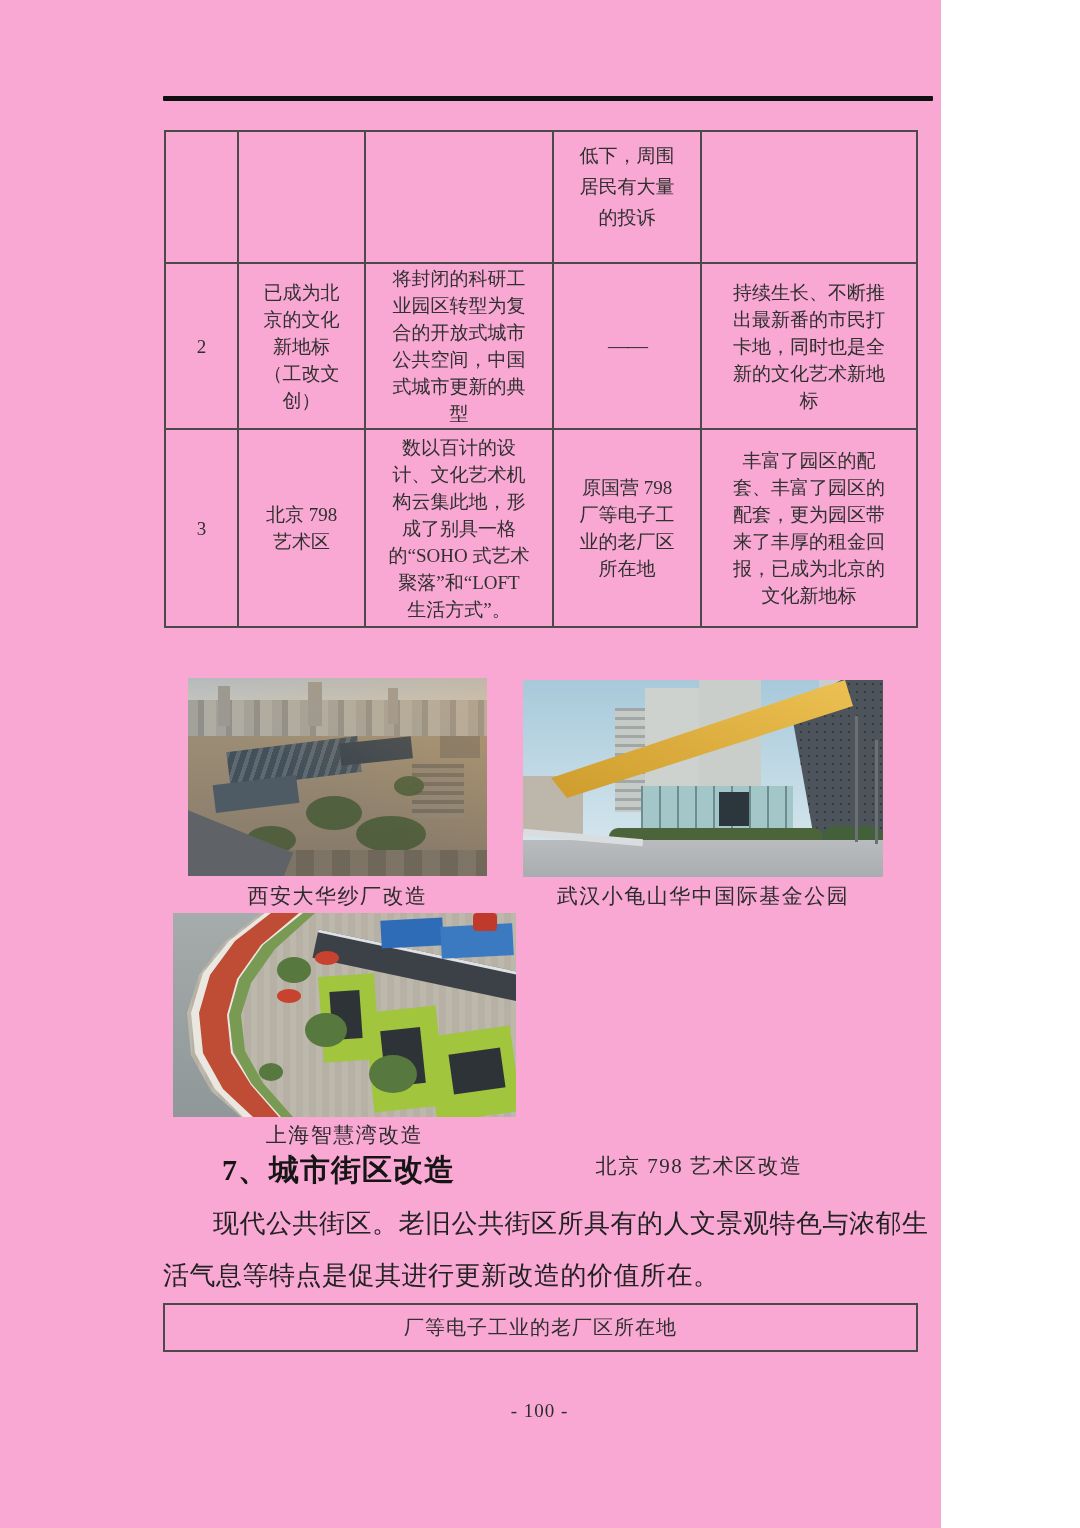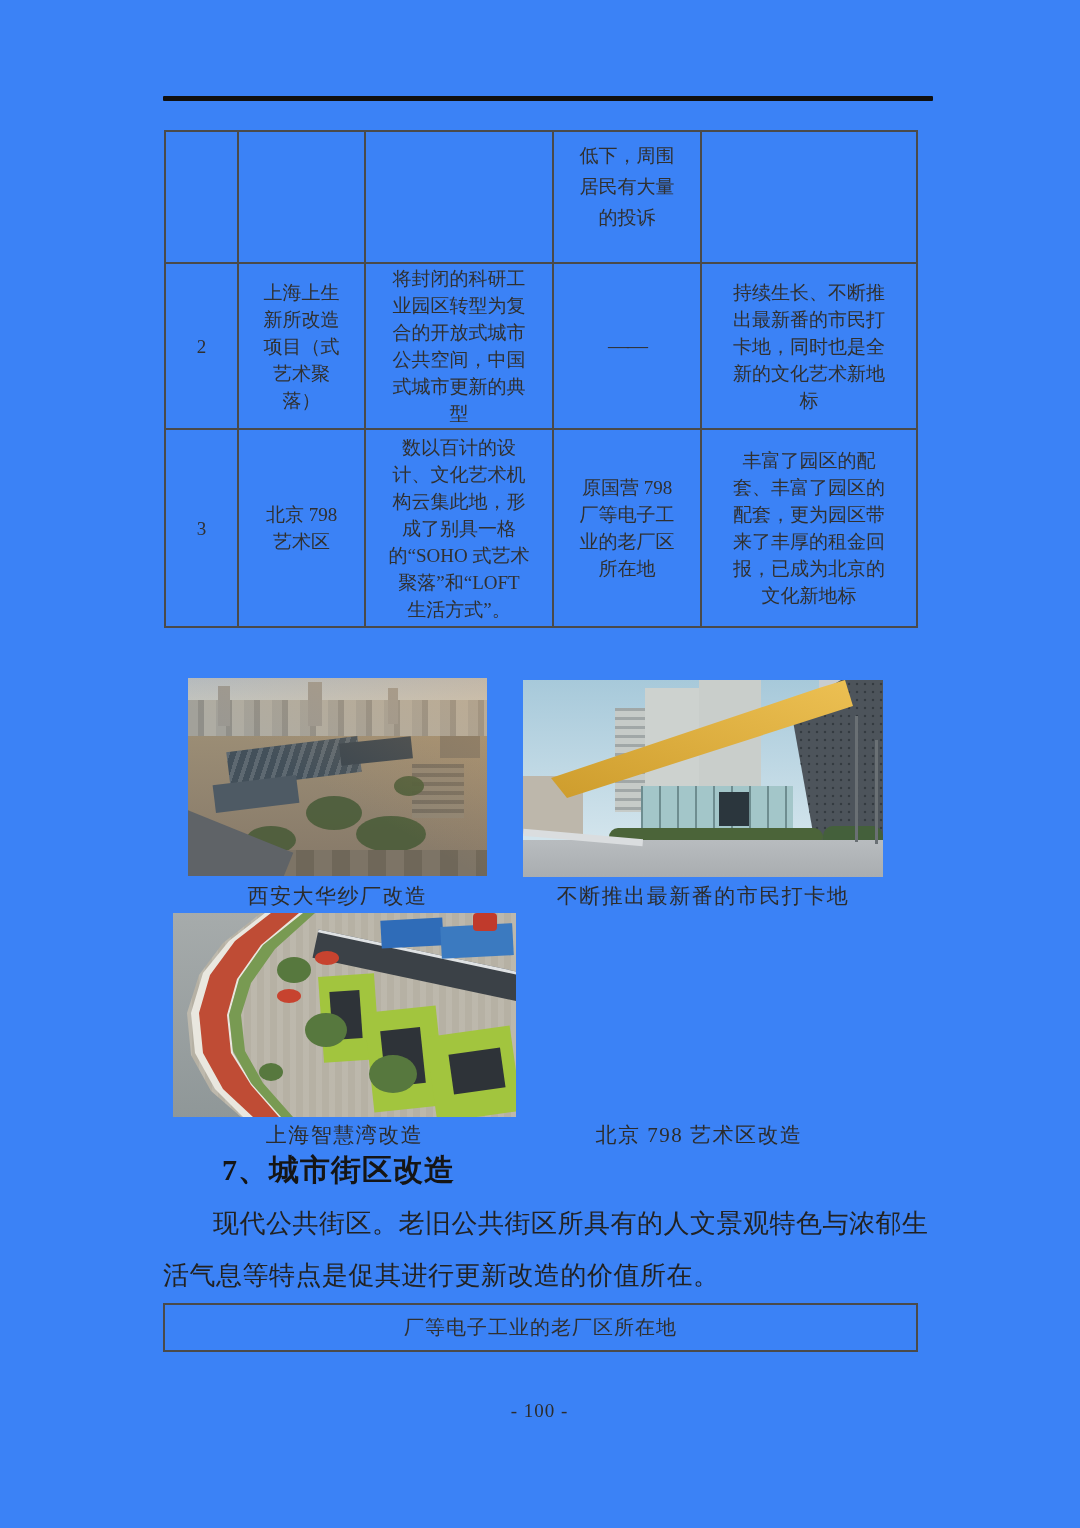--- a/index.html
+++ b/index.html
@@ -1,17 +1,17 @@
 <!DOCTYPE html>
 <html><head>
 <meta charset="utf-8">
 <style>
   html,body{margin:0;padding:0;background:#ffffff;}
   .page{
-    position:relative;width:1080px;height:1528px;background:#3b82f6;
+    position:relative;width:941px;height:1528px;background:#f9a8d4;
     font-family:"Liberation Serif","DejaVu Serif",serif;color:#2e2e2e;overflow:hidden;
   }
   .abs{position:absolute;}
 
   
   .top-rule{left:163px;top:96px;width:770px;height:5px;background:#101010;border-radius:1px;}
 
   
   table.doc{border-collapse:collapse;table-layout:fixed;font-size:19px;line-height:27px;color:#303030;}
   table.doc td{border:2px solid #4a4a4a;text-align:center;vertical-align:middle;padding:0;overflow:hidden;}
@@ -109,21 +109,21 @@
     <tbody>
         <tr style="height:132px">
       <td class="c-no"></td>
       <td class="c-name"></td>
       <td class="c-feat"></td>
       <td class="c-before cont-cell">低下，周围居民有大量的投诉</td>
       <td class="c-after"></td>
     </tr>
     <tr style="height:166px">
       <td class="c-no">2</td>
-      <td class="c-name">上海上生新所改造项目（式艺术聚落）</td>
+      <td class="c-name">已成为北京的文化新地标（工改文创）</td>
       <td class="c-feat">将封闭的科研工业园区转型为复合的开放式城市公共空间，中国式城市更新的典型</td>
       <td class="c-before dash-cell">——</td>
       <td class="c-after">持续生长、不断推出最新番的市民打卡地，同时也是全新的文化艺术新地标</td>
     </tr>
     <tr style="height:198px">
       <td class="c-no">3</td>
       <td class="c-name">北京 798 艺术区</td>
       <td class="c-feat">数以百计的设计、文化艺术机构云集此地，形成了别具一格的“SOHO 式艺术聚落”和“LOFT 生活方式”。</td>
       <td class="c-before">原国营 798 厂等电子工业的老厂区所在地</td>
       <td class="c-after">丰富了园区的配套、丰富了园区的配套，更为园区带来了丰厚的租金回报，已成为北京的文化新地标</td>
@@ -165,21 +165,21 @@
     <div class="p2-canopy"></div>
     <div class="p2-bush" style="left:86px;top:148px;width:214px;height:18px"></div>
     <div class="p2-bush" style="left:300px;top:146px;width:60px;height:24px;background:#44603b"></div>
     <div class="p2-road"></div>
     <div class="p2-curb"></div>
     <div class="p2-pole" style="left:332px;top:36px;width:3px;height:126px"></div>
     <div class="p2-pole" style="left:352px;top:60px;width:3px;height:104px"></div>
   </div>
 
   <div class="abs caption" style="left:188px;top:882px;width:299px">西安大华纱厂改造</div>
-  <div class="abs caption" style="left:523px;top:882px;width:360px">不断推出最新番的市民打卡地</div>
+  <div class="abs caption" style="left:523px;top:882px;width:360px">武汉小龟山华中国际基金公园</div>
 
   <div class="abs photo" style="left:173px;top:913px;width:343px;height:204px">
     <div class="p3-base"></div>
     <div class="p3-walk"></div>
     <div class="p3-blue" style="left:208px;top:6px;width:62px;height:28px;transform:rotate(-3deg)"></div>
     <div class="p3-blue" style="left:268px;top:12px;width:72px;height:32px;transform:rotate(-3deg);background:#3b7ac0"></div>
     <div class="p3-umb" style="left:300px;top:0;width:24px;height:18px;border-radius:4px;background:#c03a2c"></div>
     <div class="p3-cont" style="left:148px;top:62px;width:56px;height:86px;transform:rotate(-4deg)"></div>
     <div class="p3-win" style="left:158px;top:78px;width:30px;height:48px;transform:rotate(-4deg)"></div>
     <div class="p3-cont" style="left:196px;top:96px;width:72px;height:100px;transform:rotate(-6deg)"></div>
@@ -193,21 +193,21 @@
     <div class="p3-tree" style="left:104px;top:44px;width:34px;height:26px"></div>
     <div class="p3-tree" style="left:132px;top:100px;width:42px;height:34px"></div>
     <div class="p3-tree" style="left:196px;top:142px;width:48px;height:38px"></div>
     <div class="p3-tree" style="left:86px;top:150px;width:24px;height:18px"></div>
     <div class="p3-umb" style="left:142px;top:38px;width:24px;height:14px"></div>
     <div class="p3-umb" style="left:104px;top:76px;width:24px;height:14px"></div>
   </div>
 
 
   <div class="abs caption" style="left:173px;top:1121px;width:343px">上海智慧湾改造</div>
-  <div class="abs caption" style="left:535px;top:1121px;width:328px">北京 798 艺术区改造</div>
+  <div class="abs caption" style="left:535px;top:1152px;width:328px">北京 798 艺术区改造</div>
 
   <div class="abs heading" style="left:222px;top:1150px">7、城市街区改造</div>
   <div class="abs para-line" style="left:163px;top:1258px">活气息等特点是促其进行更新改造的价值所在。</div>
   <div class="abs para-line" style="left:213px;top:1206px">现代公共街区。老旧公共街区所具有的人文景观特色与浓郁生</div>
 
   <table class="abs doc t-bottom">
     <colgroup>
         <col style="width:75px">
         <col style="width:126px">
         <col style="width:176px">

